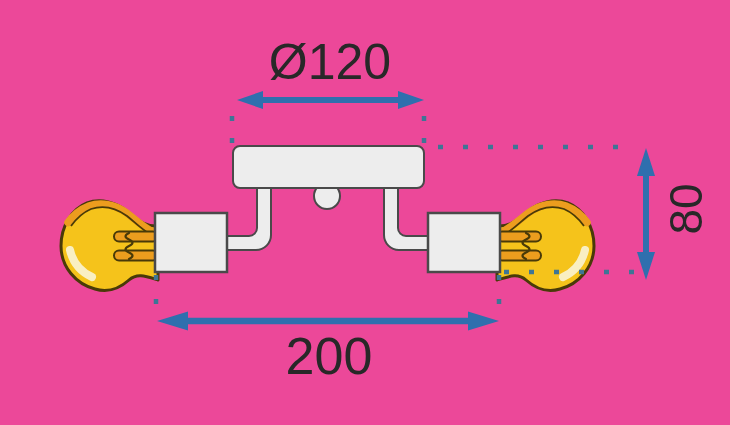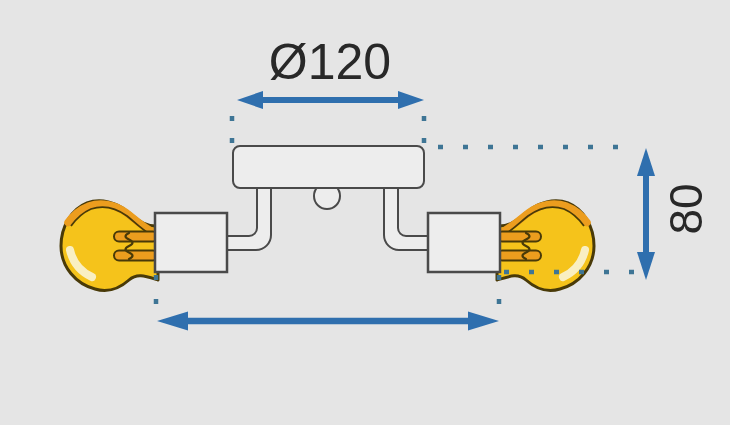--- a/index.html
+++ b/index.html
@@ -1,19 +1,19 @@
 <!DOCTYPE html>
 <html><head>
 <meta charset="utf-8">
 <style>
   html,body{margin:0;padding:0;background:#ffffff;}
   .canvas{
     position:relative;
     width:730px;height:425px;
-    background:#e5e5e5;
+    background:#ec4899;
     overflow:hidden;
     font-family:"Liberation Sans", sans-serif;
     text-decoration:underline;
   }
   .diagram-svg{position:absolute;left:0;top:0;}
   .dim-label{
     position:absolute;
     color:#282828;
     white-space:nowrap;
     line-height:1;
@@ -109,16 +109,17 @@
       <g>
         <path d="M 646,172 V 256" stroke-width="6" fill="none"></path>
         <polygon stroke="none" points="646,148 637,176 655,176"></polygon>
         <polygon stroke="none" points="646,280 637,252 655,252"></polygon>
       </g>
     </g>
   </svg>
 
   <div class="dim-label diameter">Ø120</div>
 
+  <div class="dim-label width">200</div>
 
   <div class="dim-label height">80</div>
 
 </div>
 
 </body></html>

